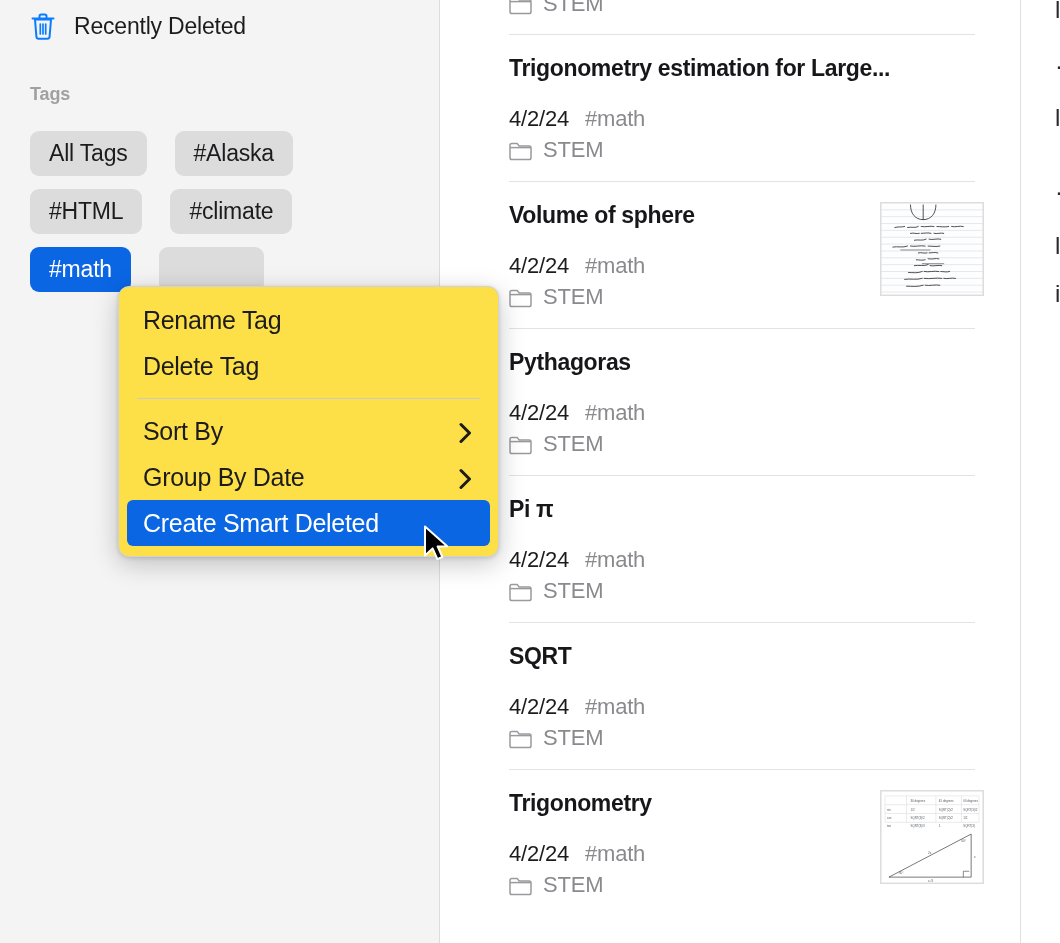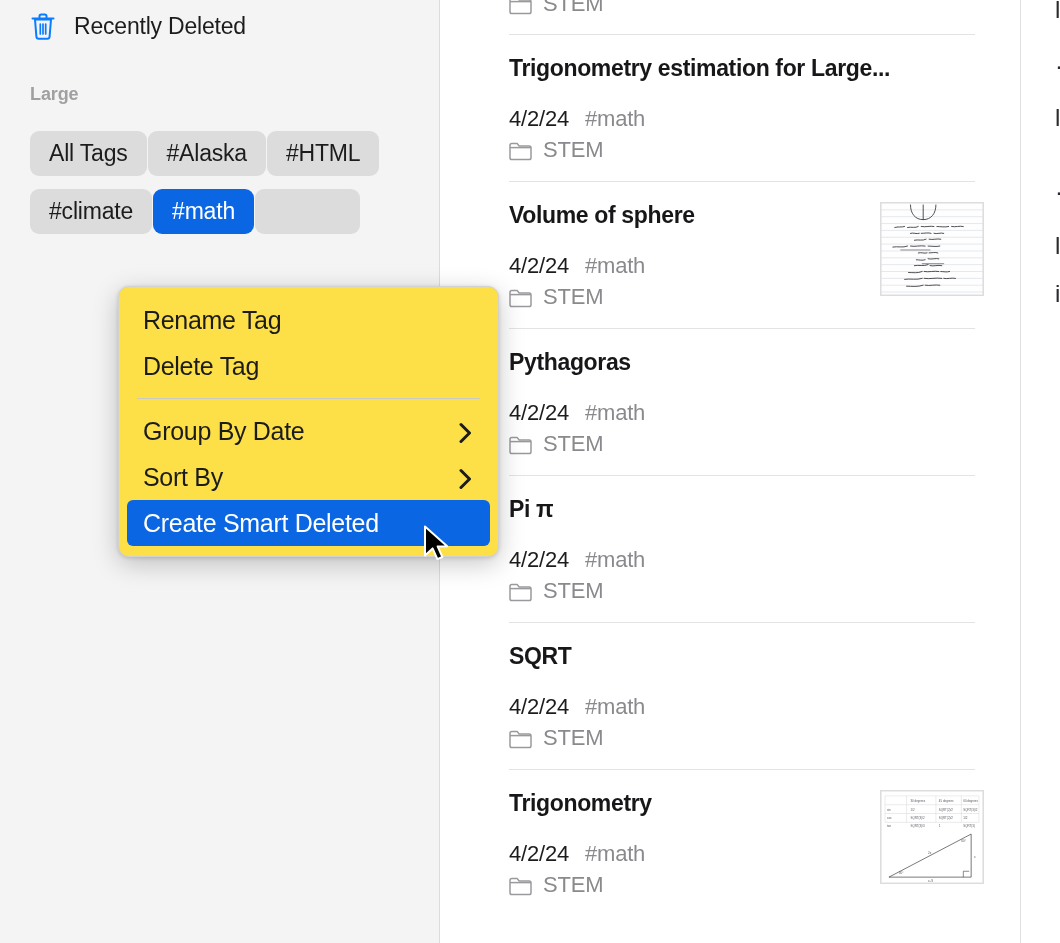--- a/index.html
+++ b/index.html
@@ -33,21 +33,21 @@
   .deleted-count { font-size: 21px; color: #a6a6a6; }
 
   .tags-header {
     position: absolute; left: 30px; top: 84px;
     font-size: 18px; font-weight: bold; color: #a0a0a2;
     letter-spacing: -0.1px;
   }
   .tag-grid {
     position: absolute; left: 30px; top: 131px;
     width: 380px;
-    display: flex; flex-wrap: wrap; gap: 13px 1px;
+    display: flex; flex-wrap: wrap; gap: 13px 28px;
   }
   .tag-chip {
     height: 45px; padding: 0 19px;
     display: inline-flex; align-items: center;
     background: #dcdcdc; border-radius: 9px;
     font-size: 23px; color: #1c1c1e;
     letter-spacing: -0.2px; white-space: nowrap;
   }
   .tag-chip.selected { background: #0b66e4; color: #ffffff; }
 
@@ -164,21 +164,21 @@
           <path d="M2.5 6.5h21" stroke="#0a7cff" stroke-width="2" stroke-linecap="round"></path>
           <path d="M9.5 6.5V4.2c0-1 .8-1.7 1.8-1.7h3.4c1 0 1.8.7 1.8 1.7v2.3" stroke="#0a7cff" stroke-width="2" stroke-linecap="round"></path>
           <path d="M5 7.5h16l-1.4 17.2c-.1 1.2-1.1 2.1-2.3 2.1H8.7c-1.2 0-2.2-.9-2.3-2.1L5 7.5z" stroke="#0a7cff" stroke-width="2" stroke-linejoin="round"></path>
           <path d="M10.3 12v10M13 12v10M15.7 12v10" stroke="#0a7cff" stroke-width="1.7" stroke-linecap="round"></path>
         </svg>
       </span>
       <span class="deleted-label">Recently Deleted</span>
       <span class="deleted-count">3</span>
     </div>
 
-    <div class="tags-header">Large</div>
+    <div class="tags-header">Tags</div>
 
     <div class="tag-grid">
       <div class="tag-chip">
         <span>All Tags</span>
       </div>
       <div class="tag-chip">
         <span>#Alaska</span>
       </div>
       <div class="tag-chip">
         <span>#HTML</span>
@@ -389,37 +389,37 @@
       <span>Rename Tag</span>
     </div>
 
     <div class="menu-item">
       <span>Delete Tag</span>
     </div>
 
     <div class="menu-sep"></div>
 
     <div class="menu-item">
+      <span>Sort By</span>
+      <span class="chevron">
+        <svg viewBox="0 0 13 21" fill="none" xmlns="http://www.w3.org/2000/svg">
+          <path d="M2 2l8.5 8.5L2 19" stroke="#1c1c1e" stroke-width="3" stroke-linecap="round" stroke-linejoin="round"></path>
+        </svg>
+      </span>
+    </div>
+
+    <div class="menu-item">
       <span>Group By Date</span>
       <span class="chevron">
         <svg viewBox="0 0 13 21" fill="none" xmlns="http://www.w3.org/2000/svg">
           <path d="M2 2l8.5 8.5L2 19" stroke="#1c1c1e" stroke-width="3" stroke-linecap="round" stroke-linejoin="round"></path>
         </svg>
       </span>
     </div>
 
-    <div class="menu-item">
-      <span>Sort By</span>
-      <span class="chevron">
-        <svg viewBox="0 0 13 21" fill="none" xmlns="http://www.w3.org/2000/svg">
-          <path d="M2 2l8.5 8.5L2 19" stroke="#1c1c1e" stroke-width="3" stroke-linecap="round" stroke-linejoin="round"></path>
-        </svg>
-      </span>
-    </div>
-
     <div class="menu-item highlighted">
       <span>Create Smart Deleted</span>
     </div>
   </div>
 
   <div id="cursor">
     <svg viewBox="0 0 28 40" xmlns="http://www.w3.org/2000/svg">
       <path d="M3 2.5L3 31.5L10.6 24.4L15.4 35.2L20.4 33L15.6 22.4L25.2 22.2Z" fill="#000000" stroke="#ffffff" stroke-width="2" stroke-linejoin="round"></path>
     </svg>
   </div>

